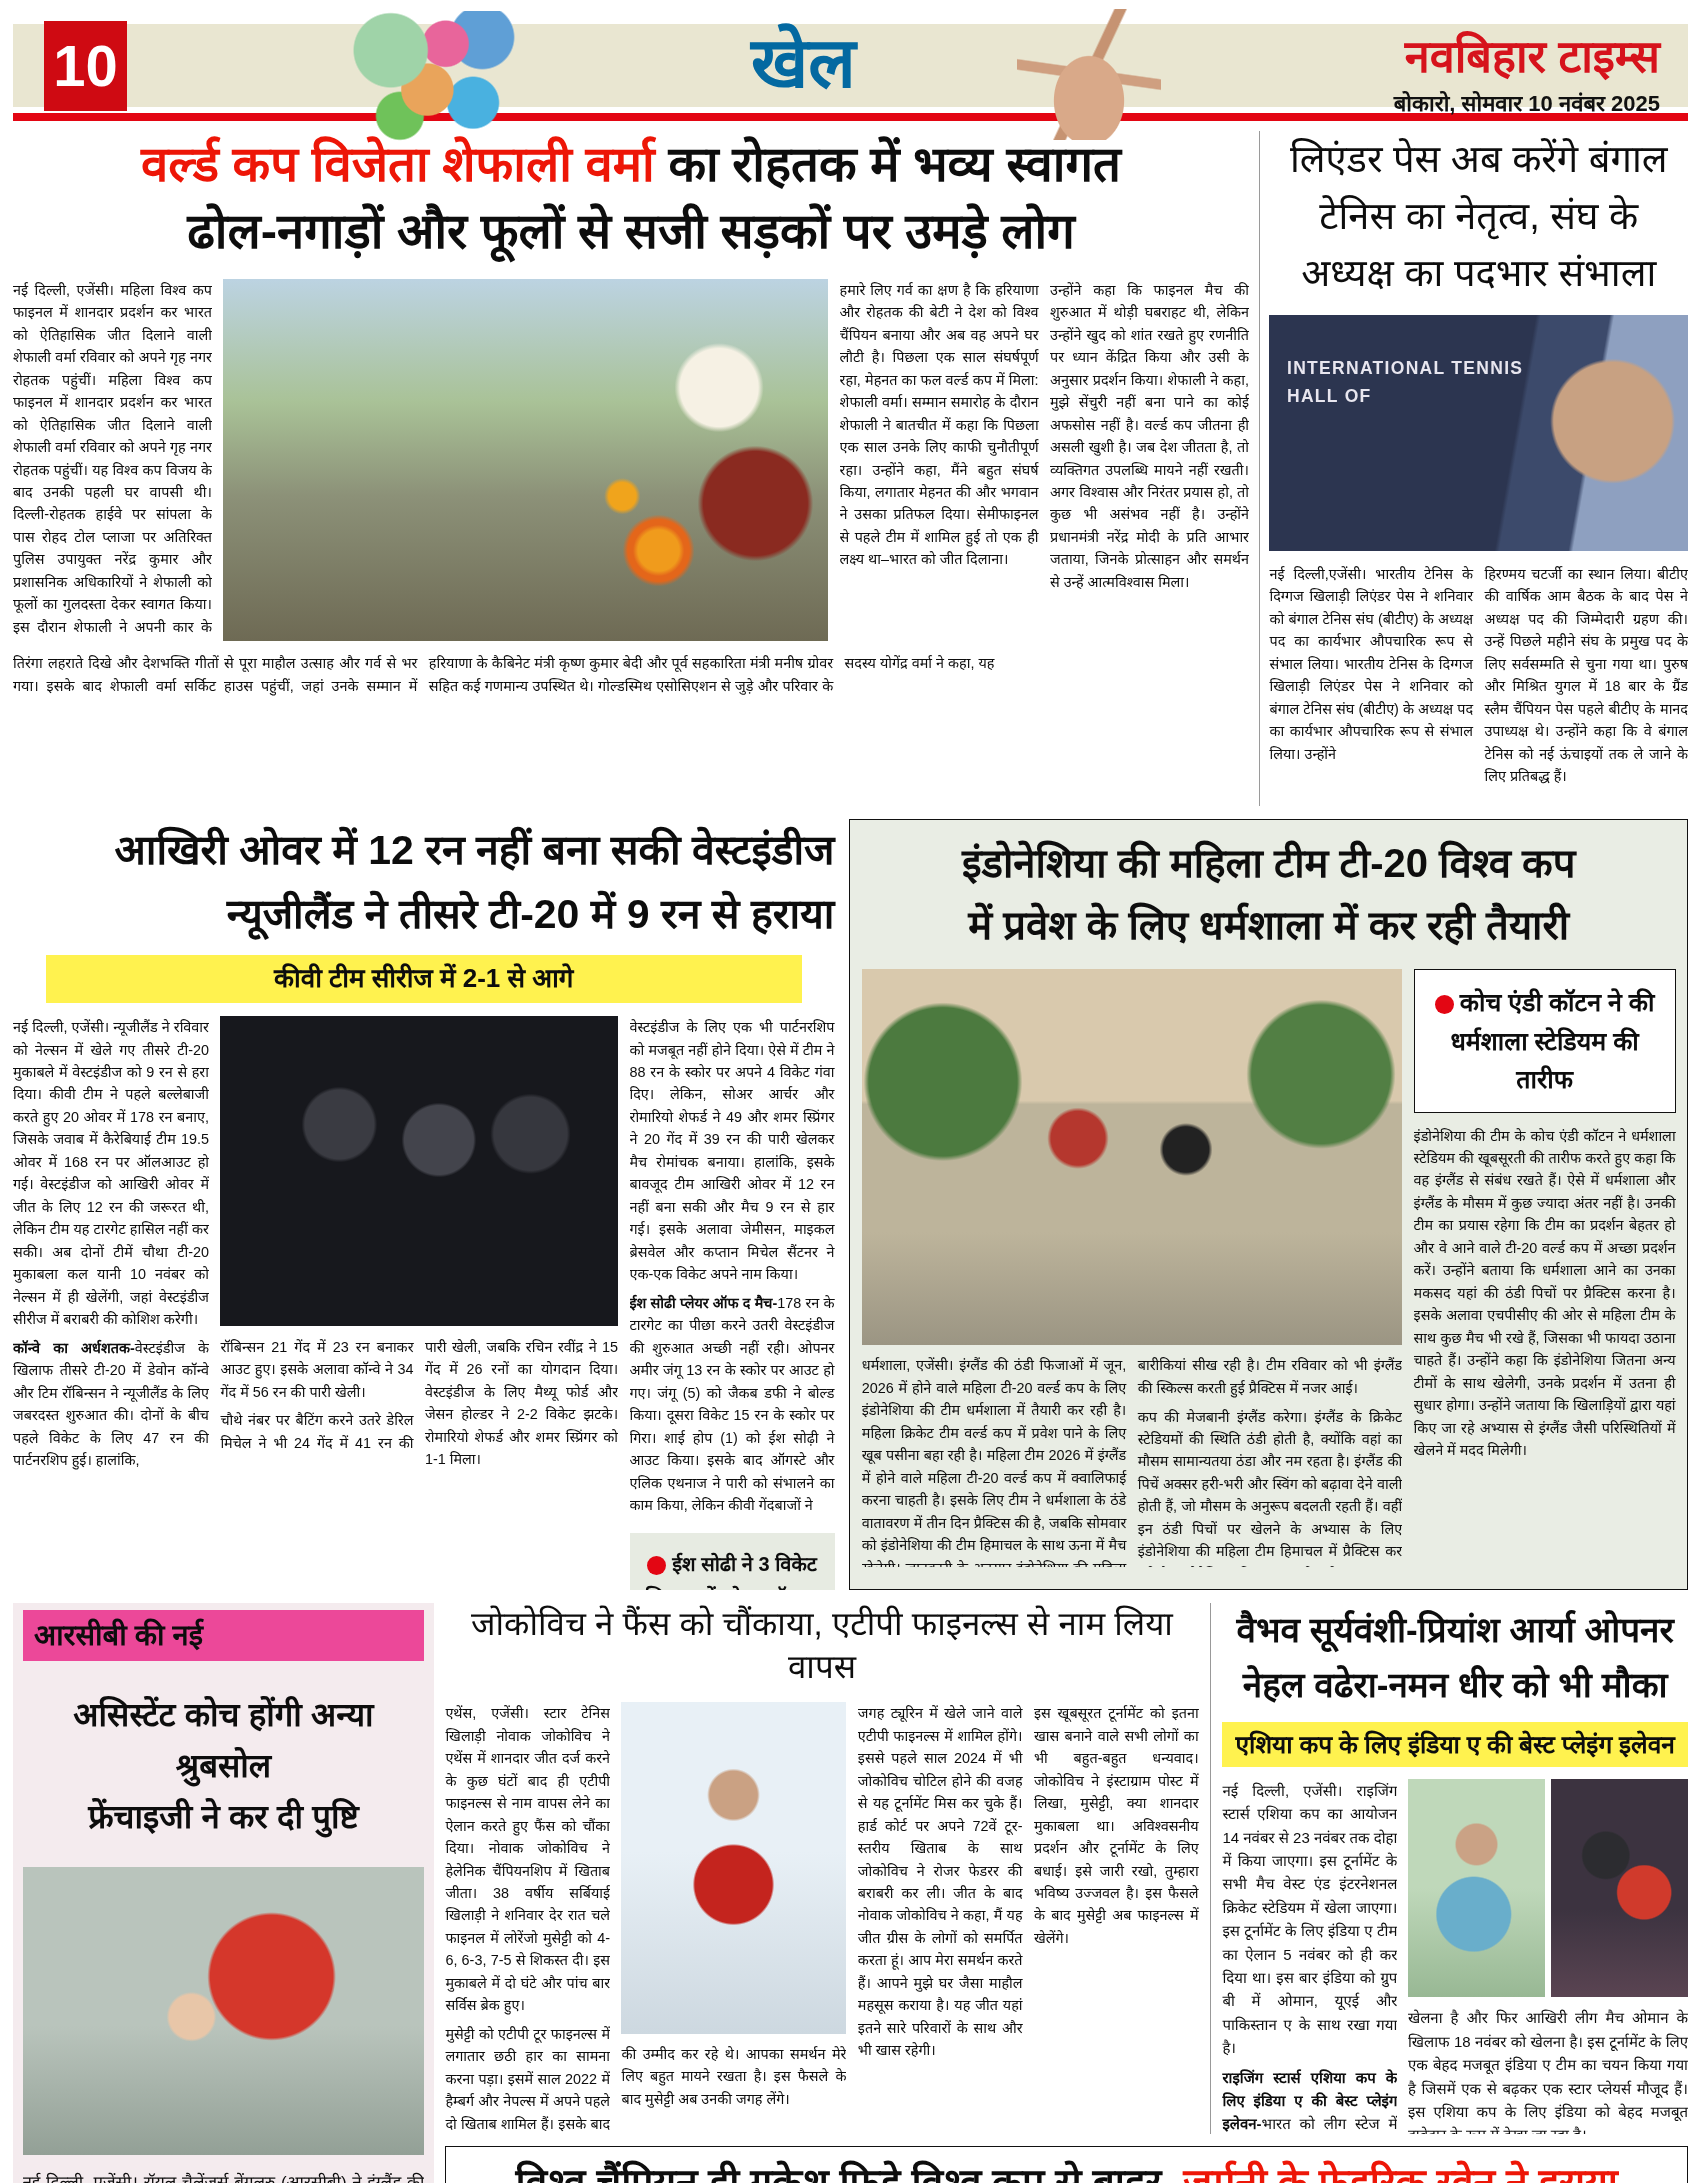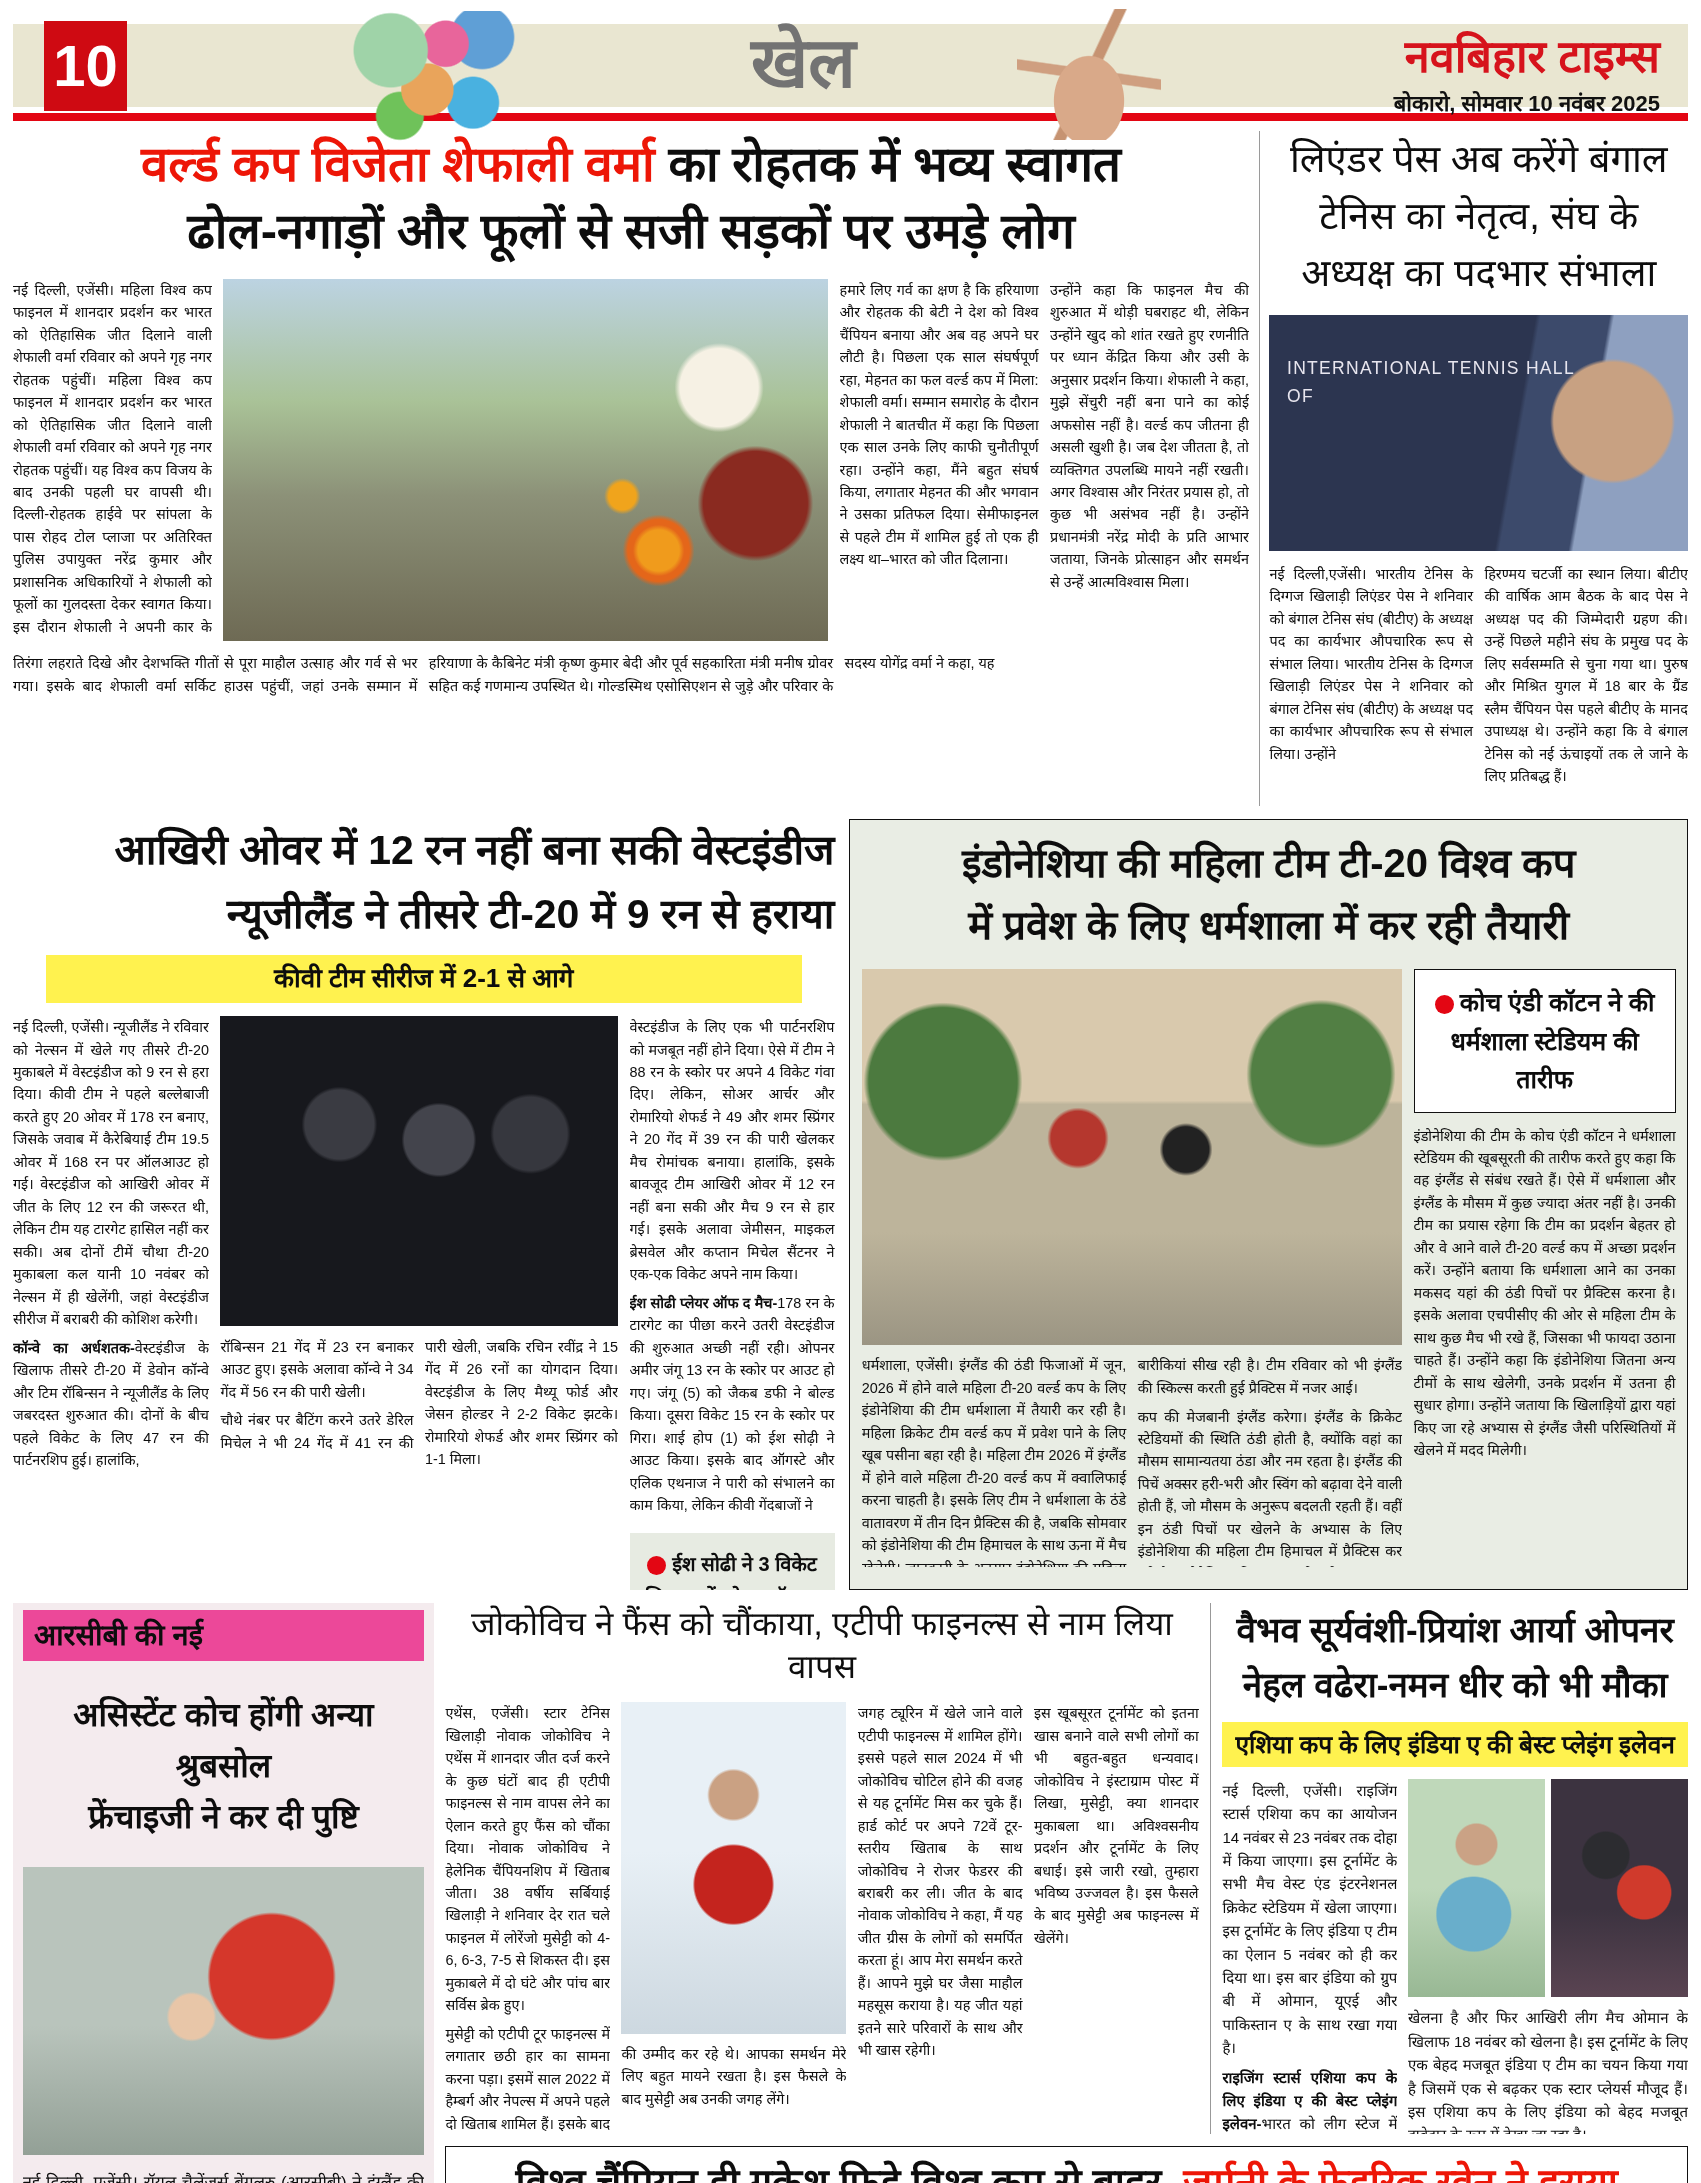--- a/index.html
+++ b/index.html
@@ -10,21 +10,21 @@
   
   .mast-band{margin:24px 13px 0;height:83px;background:#e9e6d1;position:relative}
   .page-num{position:absolute;left:31px;top:-3.5px;height:90px;width:83px;background:#cf0a12;color:#fff;font-weight:bold;font-size:58px;display:flex;align-items:center;justify-content:center}
   .collage{position:absolute;left:332px;top:-13px;width:183px;height:131px;background:
     radial-gradient(circle at 25% 30%,#9fd3a8 0 22%,transparent 23%),
     radial-gradient(circle at 55% 25%,#e8659b 0 16%,transparent 17%),
     radial-gradient(circle at 75% 20%,#5f9fd6 0 18%,transparent 19%),
     radial-gradient(circle at 45% 60%,#e9a45b 0 20%,transparent 21%),
     radial-gradient(circle at 70% 70%,#49b1e0 0 16%,transparent 17%),
     radial-gradient(circle at 30% 80%,#6fc25a 0 14%,transparent 15%);}
-  .section-name{position:absolute;left:738px;top:3.5px;color:#737373;font-size:70px;font-weight:bold;line-height:1}
+  .section-name{position:absolute;left:738px;top:3.5px;color:#0369a1;font-size:70px;font-weight:bold;line-height:1}
   .statue{position:absolute;left:1004px;top:-15.3px;width:144px;height:131px;background:
     radial-gradient(ellipse at 50% 70%,#d9a989 0 34%,transparent 35%),
     linear-gradient(8deg,transparent 46%,#cf9f80 47% 53%,transparent 54%),
     linear-gradient(-65deg,transparent 46%,#c69372 47% 52%,transparent 53%);}
   .mast-right{position:absolute;right:28px;top:7.9px;text-align:right}
   .mast-title{color:#d6131c;font-size:45px;font-weight:bold;line-height:1.1}
   .mast-date{font-size:22px;font-weight:bold;margin-top:6.1px;color:#111}
   .red-rule{margin:6.1px 13px 0;height:7.9px;background:#e30613}
 
   
@@ -46,21 +46,21 @@
     radial-gradient(circle at 72% 75%,#f09b1c 0 4%,#e4661a 5% 6%,transparent 7%),
     radial-gradient(circle at 66% 60%,#f0a41c 0 3%,transparent 4%),
     radial-gradient(circle at 88% 62%,#8a2a20 0 9%,transparent 10%),
     linear-gradient(180deg,#bcd3e2 0%,#a9c297 34%,#8c9178 60%,#6e6a54 100%)}
   .shef-body2{margin-top:11.4px;column-count:3;column-gap:11.4px;height:166px;overflow:hidden}
   .art-paes{flex:1;overflow:hidden}
   .paes-head{font-size:38px;font-weight:normal;text-align:center;line-height:1.5}
   .paes-photo{height:236px;margin-top:13px;background:
     radial-gradient(circle at 82% 45%,#c8a182 0 16%,transparent 17%),
     linear-gradient(100deg,#2c3550 0 58%,#3c4a6b 59% 74%,#8ea0c0 75% 100%)}
-  .paes-overlay{position:absolute;left:17.5px;top:39px;color:#e8e6ef;font-weight:normal;font-size:17.5px;letter-spacing:1.3px;width:70%;line-height:1.6}
+  .paes-overlay{position:absolute;left:17.5px;top:39px;color:#e8e6ef;font-weight:bold;font-size:17.5px;letter-spacing:1.3px;width:70%;line-height:1.6}
   .paes-body{margin-top:11.4px;column-count:2;column-gap:11.4px;height:384px;overflow:hidden}
 
   
   .mid-zone{display:flex;margin:13px 13px 0;height:771px;overflow:hidden}
   .art-nz{width:825px;overflow:hidden;padding-right:3.5px}
   .nz-head{font-size:41px;font-weight:bold;text-align:right;line-height:1.55}
   .nz-strap{width:92%;margin:8.7px auto 0}
   .nz-body{display:flex;gap:11.4px;margin-top:13px;height:581px;overflow:hidden}
   .nz-c1{width:196px;overflow:hidden}
   .nz-mid{flex:1;display:flex;flex-direction:column;overflow:hidden}

